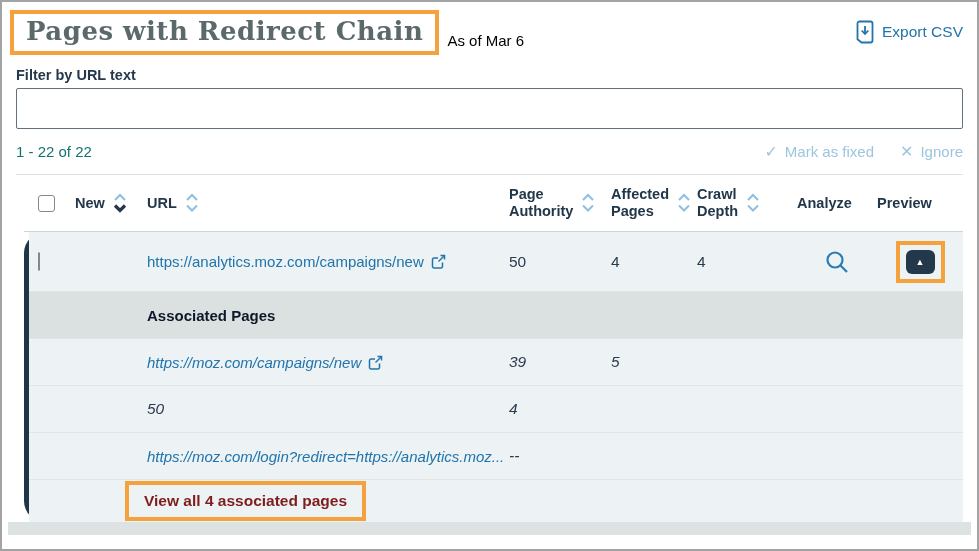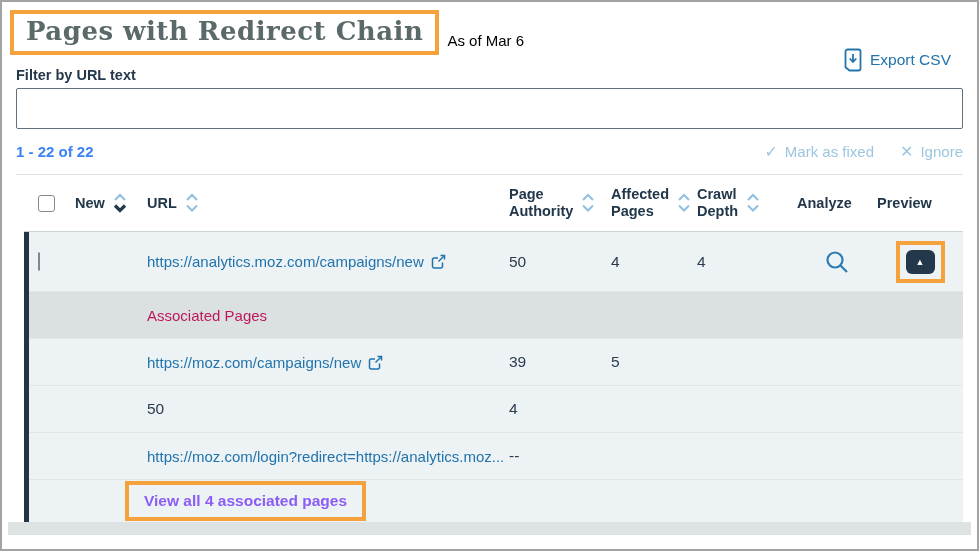--- a/index.html
+++ b/index.html
@@ -12,73 +12,73 @@
   .top-bar { margin: 8px 8px 0 8px; display: flex; align-items: center; position: relative; }
   .title-box {
     border: 4px solid #F5A13C; padding: 2px 12px 5px 12px; display: inline-block; background: #fff;
   }
   .page-title {
     font-family: "DejaVu Serif", serif; font-weight: bold; font-size: 26px;
     color: #5b696b; letter-spacing: 0.5px;
   }
   .as-of { color: #000000; font-size: 15px; margin-left: 8px; align-self: flex-end; padding-bottom: 6px; }
   .export-btn {
-    position: absolute; right: 18px; top: 10px; display: flex; align-items: center; gap: 7px;
-    color: #2174ac; font-size: 15.5px; cursor: pointer; margin-top: 28px;
+    position: absolute; right: 6px; top: 10px; display: flex; align-items: center; gap: 7px;
+    color: #2174ac; font-size: 15.5px; cursor: pointer;
   }
   
   .filter-section { margin: 12px 14px 0 14px; }
   .filter-label { font-weight: bold; font-size: 14.5px; color: #25384b; display: block; margin-bottom: 5px; }
   .filter-input {
     width: 100%; height: 41px; border: 1px solid #62717b; border-radius: 2px;
     font-size: 15px; padding: 0 10px; color: #25384b; background: #fff;
   }
   
   .count-row {
     margin: 0 14px; height: 46px; display: flex; align-items: center; justify-content: space-between;
     border-bottom: 1px solid #dde3e4;
   }
-  .result-count { font-weight: bold; font-size: 15px; color: #3b82f6; }
+  .result-count { font-weight: normal; font-size: 15px; color: #0f766e; }
   .bulk-actions { display: flex; gap: 26px; }
   .bulk-action { display: flex; align-items: center; gap: 7px; color: #9dc5e0; font-size: 15px; cursor: default; }
   .bulk-action .glyph { font-size: 16px; }
   
   .thead {
     margin: 0 14px 0 22px; padding-left: 5px; height: 57px;
     display: grid; grid-template-columns: 46px 72px 1fr 102px 86px 100px 80px 86px;
     align-items: center; border-bottom: 1px solid #ccd4d6;
   }
   .th { font-weight: bold; font-size: 14.5px; color: #22374a; display: flex; align-items: center; gap: 8px; }
   .th .lbl { white-space: pre-line; line-height: 1.15; }
   .sort-icon { flex: none; cursor: pointer; }
-  .group { margin: 0 14px 0 22px; border-left: 5px solid #1f3548; }
+  .group { margin: 0 14px 0 22px; border-left: 5px solid #1f3548; border-radius: 21px; }
   .trow {
     display: grid; grid-template-columns: 46px 72px 1fr 102px 86px 100px 80px 86px;
     align-items: center; background: #edf2f4; border-bottom: 1px solid #e1e7e9;
   }
   .trow.main { height: 60px; }
-  .trow.assoc { height: 47px; }
+  .trow.assoc { height: 47px; font-style: italic; }
   .assoc-header { height: 47px; background: #dbe0e1; display: flex; align-items: center; border-bottom: 1px solid #e1e7e9; }
-  .assoc-header .lbl { font-weight: normal; font-size: 15px; color: #be185d; margin-left: 118px; }
+  .assoc-header .lbl { font-weight: bold; font-size: 15px; color: #0f172a; margin-left: 118px; }
   .viewall-row { height: 42px; background: #edf2f4; display: flex; align-items: center; }
   .checkbox {
     width: 17px; height: 17px; border: 1.5px solid #7e8a90; border-radius: 3px; background: #fff;
     margin-left: 9px; cursor: pointer;
   }
   .url-cell { display: flex; align-items: center; gap: 7px; overflow: hidden; }
   .url-link { color: #2174ac; font-size: 15px; text-decoration: none; white-space: nowrap; cursor: pointer; }
   .num { font-size: 15.5px; color: #2b3a4d; }
   .analyze-cell, .preview-cell { display: flex; justify-content: center; }
   .preview-hl { border: 4px solid #F5A13C; padding: 5px 6px; background: transparent; }
   .preview-btn {
     width: 29px; height: 24px; background: #24384c; border-radius: 6px; border: none;
     color: #fff; font-size: 9px; display: flex; align-items: center; justify-content: center; cursor: pointer;
   }
   .viewall-hl { border: 4px solid #F5A13C; margin-left: 96px; padding: 7px 15px; }
-  .viewall-link { color: #8b5cf6; font-weight: bold; font-size: 15.5px; text-decoration: none; cursor: pointer; }
+  .viewall-link { color: #7f1d1d; font-weight: bold; font-size: 15.5px; text-decoration: none; cursor: pointer; }
   .bottom-strip { margin: 0 6px; height: 13px; background: #dde3e3; }
   svg { display: block; }
 </style>
 </head>
 <body>
 
 <div class="screen">
 
   <div class="top-bar">
     <span class="title-box">

